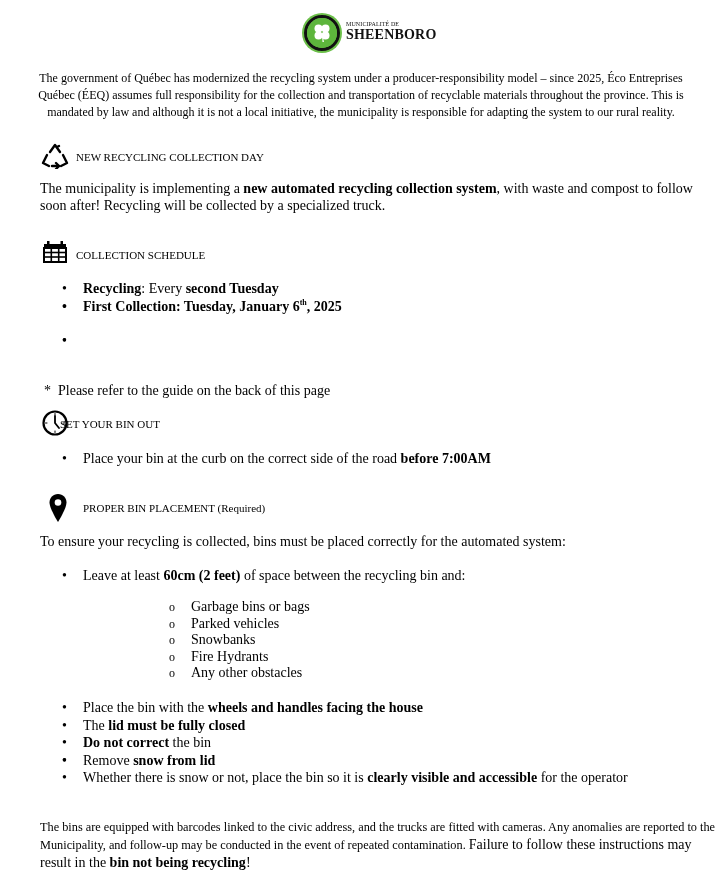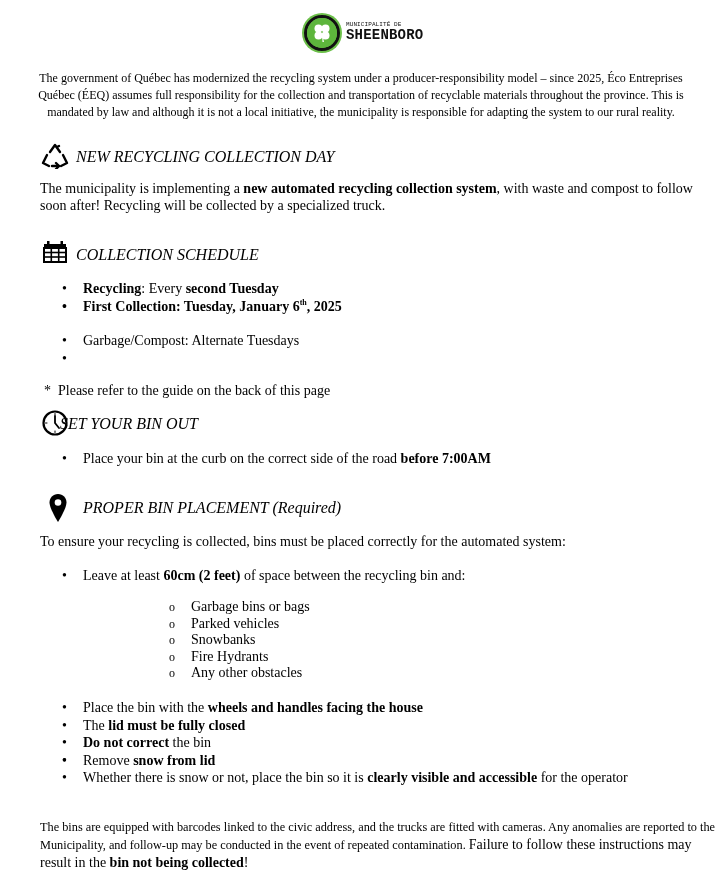--- a/index.html
+++ b/index.html
@@ -4,25 +4,25 @@
 <style>
   html, body { margin: 0; padding: 0; background: #ffffff; }
   body {
     width: 723px; height: 885px; overflow: hidden; position: relative;
     font-family: "Liberation Serif", "DejaVu Serif", serif;
     color: #000000; font-size: 14px;
   }
   .abs { position: absolute; }
   b, .b { font-weight: bold; }
   .logo { left: 301px; top: 12px; width: 130px; height: 44px; }
-  .logo-text { position: absolute; left: 45px; top: 9px; font-family: Liberation Mono, monospace; }
+  .logo-text { position: absolute; left: 45px; top: 9px; font-family: Liberation Serif, serif; }
   .logo-small { font-size: 6px; letter-spacing: 0.1px; line-height: 7px; color: #111; }
   .logo-big { font-size: 14px; font-weight: bold; line-height: 14px; letter-spacing: 0.2px; color: #111; }
   .intro { left: 38px; top: 70px; width: 646px; text-align: center; font-size: 12px; line-height: 17px; }
-  .heading { font-size: 16px; line-height: 18px; font-style: italic; }
+  .heading { font-size: 11px; line-height: 18px; }
   .para { font-size: 14px; line-height: 17px; }
   .li { position: relative; padding-left: 0; font-size: 14px; line-height: 17.5px; }
   .bullet { position: absolute; left: -21px; top: 0; font-size: 14px; }
   .sub-bullet { position: absolute; left: -22px; top: 0; font-size: 12px; }
   .footer { left: 40px; top: 819px; width: 676px; font-size: 12.3px; line-height: 17px; }
   .footer .big { font-size: 14px; }
   .icon { position: absolute; }
   sup { font-size: 8px; line-height: 0; vertical-align: super; }
 </style>
 </head>
@@ -85,21 +85,20 @@
   </div>
   <div class="li b">
     <span class="bullet">•</span>
     <span>First Collection: Tuesday, January 6</span><sup>th</sup><span>, 2025</span>
   </div>
 </div>
 
 <div class="abs" style="left:83px;top:332px;width:560px">
   <div class="li">
     <span class="bullet">•</span>
-    <span>Garbage/Compost: Alternate Tuesdays</span>
   </div>
   <div class="li" style="font-style:italic">
     <span class="bullet" style="font-style:normal">•</span>
   </div>
 </div>
 
 <div class="abs para" style="left:44px;top:382px">
   <span>*</span>&nbsp;&nbsp;<span>Please refer to the guide on the back of this page</span>
 </div>
 
@@ -146,14 +145,14 @@
 <div class="abs" style="left:83px;top:699px;width:620px">
   <div class="li"><span class="bullet">•</span><span>Place the bin with the </span><b>wheels and handles facing the house</b><span></span></div>
   <div class="li"><span class="bullet">•</span><span>The </span><b>lid must be fully closed</b><span></span></div>
   <div class="li"><span class="bullet">•</span><span></span><b>Do not correct</b><span> the bin</span></div>
   <div class="li"><span class="bullet">•</span><span></span><span></span></div>
   <div class="li"><span class="bullet">•</span><span>Remove </span><b>snow from lid</b><span></span></div>
   <div class="li"><span class="bullet">•</span><span>Whether there is snow or not, place the bin so it is </span><b>clearly visible and accessible</b><span> for the operator</span></div>
 </div>
 
 <div class="abs footer">
-  <span>The bins are equipped with barcodes linked to the civic address, and the trucks are fitted with cameras. Any anomalies are reported to the Municipality, and follow-up may be conducted in the event of repeated contamination. </span><span class="big">Failure to follow these instructions may result in the </span><b class="big">bin not being collected</b><span class="big">!</span>
+  <span>The bins are equipped with barcodes linked to the civic address, and the trucks are fitted with cameras. Any anomalies are reported to the Municipality, and follow-up may be conducted in the event of repeated contamination. </span><span class="big">Failure to follow these instructions may result in the </span><b class="big">bin not being recycling</b><span class="big">!</span>
 </div>
 
 </body></html>

